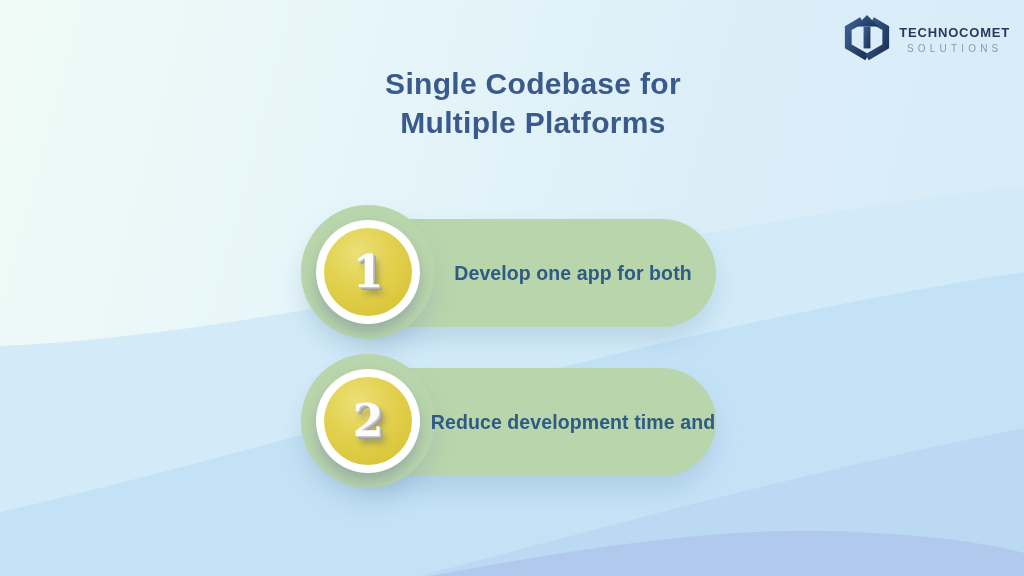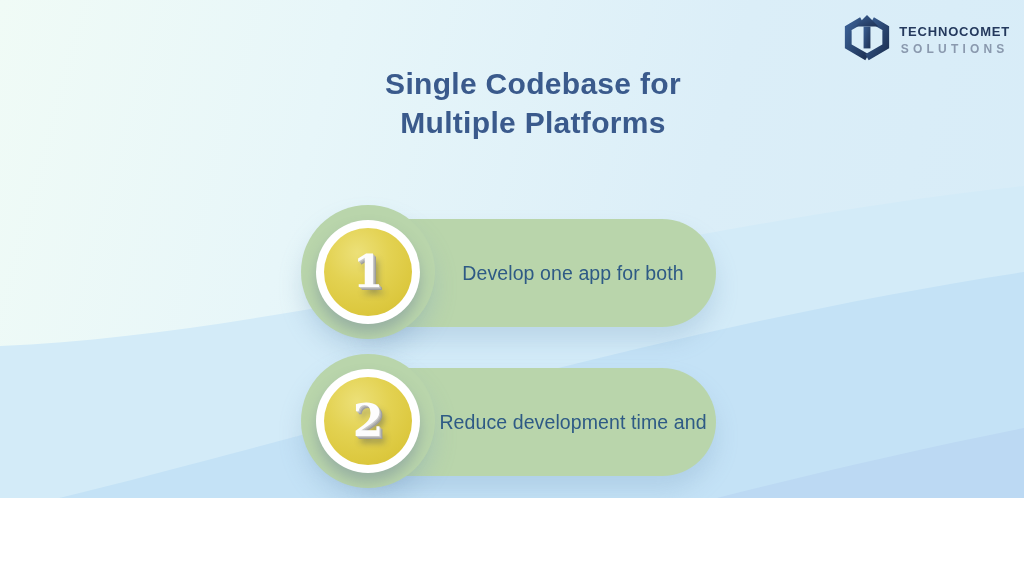--- a/index.html
+++ b/index.html
@@ -1,31 +1,31 @@
 <!DOCTYPE html>
 <html><head>
 <meta charset="utf-8">
 <style>
   * { margin:0; padding:0; box-sizing:border-box; }
   html,body { width:1024px; height:576px; overflow:hidden; }
   body { font-family:"Liberation Sans", sans-serif; }
 
   .canvas {
-    position:relative; width:1024px; height:498px;
+    position:relative; width:1024px; height:576px;
     background:linear-gradient(105deg, #f0fbf6 0%, #e7f6f9 30%, #dbeef8 65%, #d7ecf8 100%);
     overflow:hidden;
   }
   .waves { position:absolute; inset:0; width:1024px; height:576px; }
 
   
   .logo { position:absolute; top:13px; right:14px; display:flex; align-items:center; gap:7px; }
   .logo-icon { width:50px; height:50px; }
   .logo-text { display:flex; flex-direction:column; align-items:center; padding-top:3px; }
   .logo-name { font-size:13px; font-weight:700; letter-spacing:0.8px; color:#24395d; }
-  .logo-sub  { font-size:12px; font-weight:700; letter-spacing:4.2px; color:#8a99ae; margin-top:3px; }
+  .logo-sub  { font-size:10px; font-weight:400; letter-spacing:4.2px; color:#8a99ae; margin-top:3px; }
 
   
   .title {
     position:absolute; top:64px; left:0; width:1024px;
     text-align:center; color:#3a5a8c; font-weight:700;
     font-size:30px; line-height:39px; letter-spacing:0.3px;margin-left:21px;
   }
 
   
   .blob-pill {
@@ -49,21 +49,21 @@
     display:flex; align-items:center; justify-content:center;
   }
   .num {
     font-family:"DejaVu Serif", serif; font-weight:700;
     font-size:44px; color:#fdfdfd; line-height:1;
     text-shadow:1px 1px 0 #c9c9c9, 2px 2px 0 #b2b2b2, 3px 3px 0 #9d9d9d, 5px 7px 6px rgba(70,80,90,0.45);
   }
   .item-text {
     position:absolute; left:428px; width:290px; height:108px;
     display:flex; flex-direction:column; align-items:center; justify-content:center;
-    text-align:center; color:#2e5a85; font-weight:400;
+    text-align:center; color:#2e5a85; font-weight:700;
     font-size:19.5px; line-height:25px; letter-spacing:0.1px;
   }
 
   
   .i1 .blob-circle { top:205px; } .i1 .blob-pill { top:219px; }
   .i1 .ring { top:220px; } .i1 .num-circle { top:228px; } .i1 .item-text { top:219px; }
   .i2 .blob-circle { top:354px; } .i2 .blob-pill { top:368px; }
   .i2 .ring { top:369px; } .i2 .num-circle { top:377px; } .i2 .item-text { top:368px; }
 </style>
 </head>

